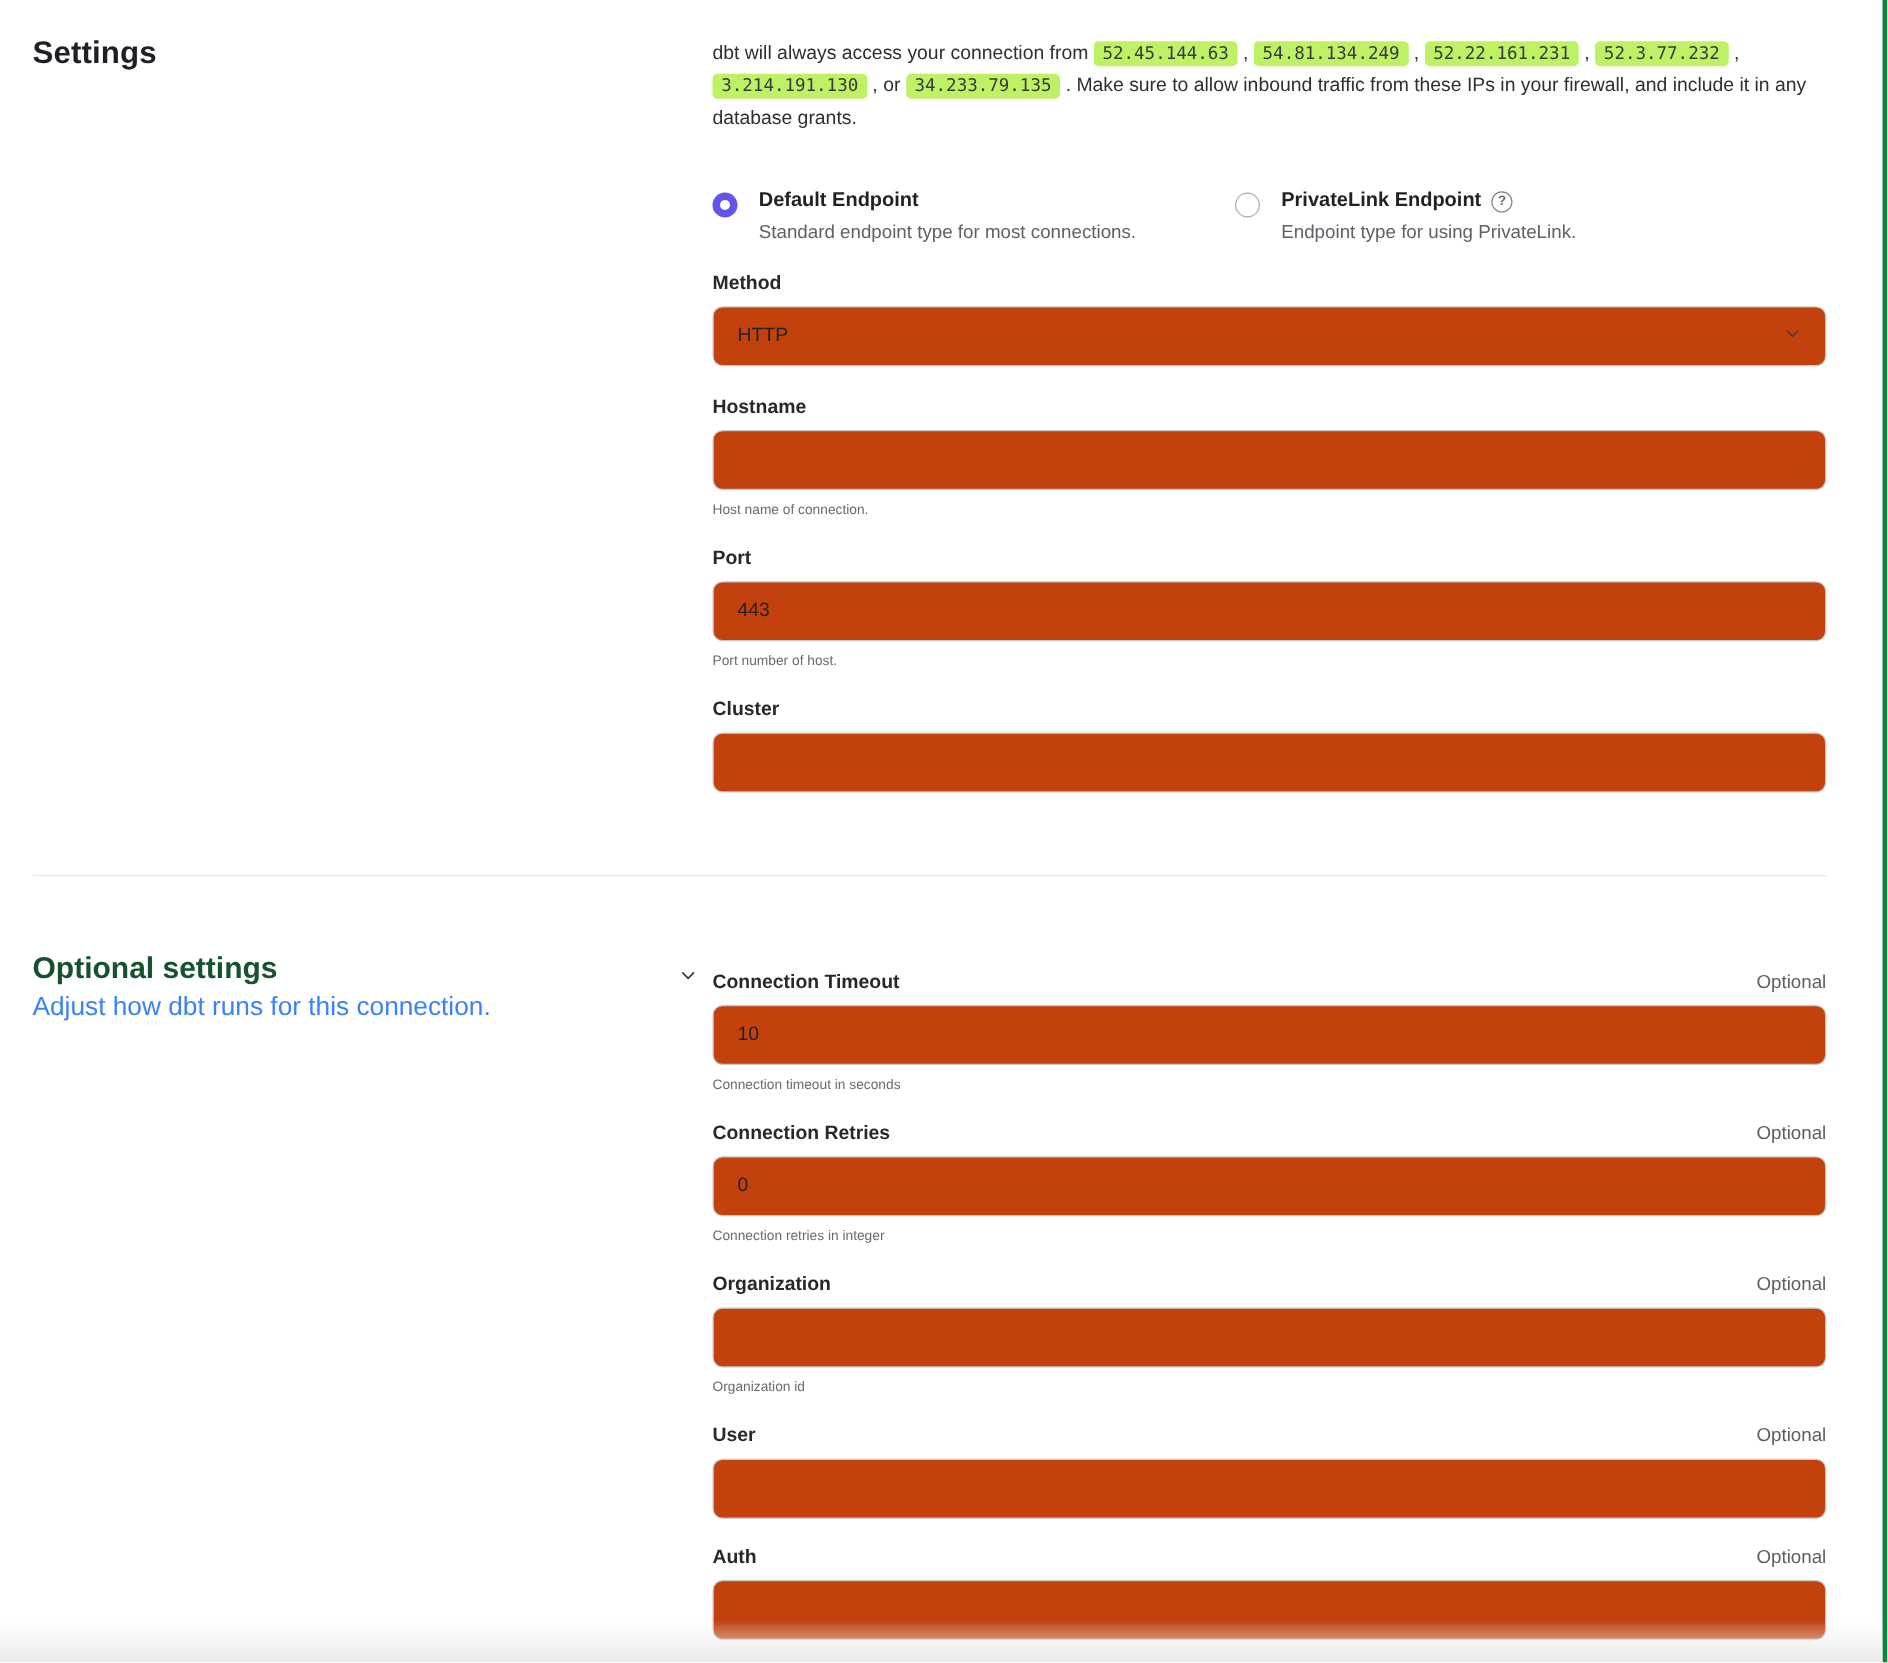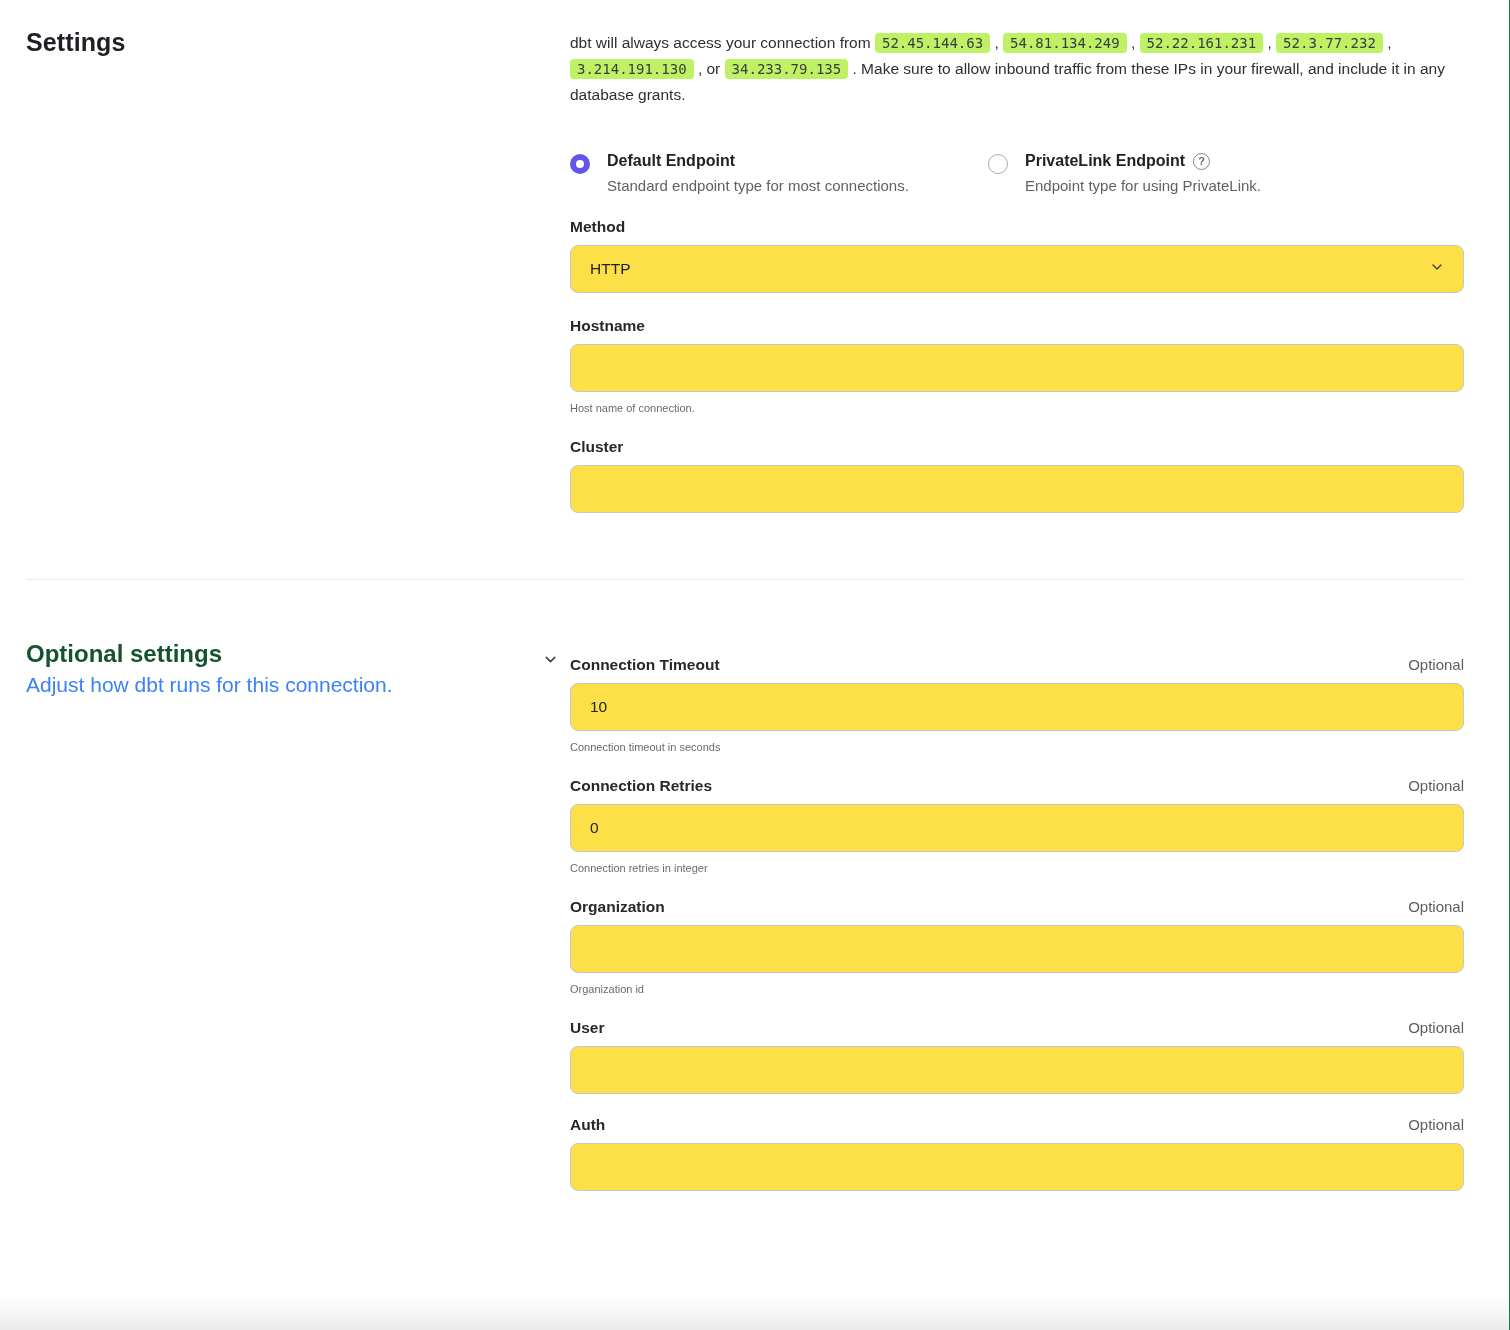--- a/index.html
+++ b/index.html
@@ -5,21 +5,21 @@
   * { margin:0; padding:0; box-sizing:border-box; }
   html,body { width:1510px; height:1330px; background:#ffffff; }
   body {
     font-family:"Liberation Sans", sans-serif;
     color:#26272b;
     position:relative;
     overflow:hidden;
   }
   .page {
     width:100%; height:100%;
-    border-right:1px solid #15803d;
+    border-right:4px solid #15803d;
     position:relative;
   }
   .section { display:flex; align-items:flex-start; }
   .section-1 { padding:28px 45px 0 26px; }
   .section-2 { padding:60px 45px 0 26px; }
   .col-left { width:544px; flex-shrink:0; }
   .col-right { flex:1; min-width:0; }
 
   .h1 { font-size:25px; font-weight:700; color:#1f2025; letter-spacing:.1px; }
 
@@ -62,21 +62,21 @@
 
   
   .field { margin-top:24px; }
   .field.first-field { }
   .field-label-row { display:flex; justify-content:space-between; align-items:baseline; margin-bottom:9px; }
   .field-label { font-size:15.5px; font-weight:700; color:#27282c; }
   .optional-tag { font-size:15px; font-weight:400; color:#5c5e63; }
   .input, .select-box {
     width:100%; height:48px;
     border:1px solid #c6c7cb; border-radius:8px;
-    background:#fde047;
+    background:#c2410c;
     font-family:"Liberation Sans", sans-serif;
     font-size:15.5px; color:#212226;
     padding:0 19px;
     outline:none;
   }
   .select-box {
     display:flex; align-items:center; justify-content:space-between;
     cursor:pointer;
   }
   .helper { font-size:11px; color:#696b71; margin-top:10px; }
@@ -154,20 +154,27 @@
       </div>
 
       <div class="field">
         <div class="field-label-row">
           <span class="field-label">Hostname</span>
         </div>
         <input class="input" type="text" value="" style="">
         <div class="helper">Host name of connection.</div>
       </div>
 
+      <div class="field">
+        <div class="field-label-row">
+          <span class="field-label">Port</span>
+        </div>
+        <input class="input" type="text" value="443" style="">
+        <div class="helper">Port number of host.</div>
+      </div>
 
       <div class="field">
         <div class="field-label-row">
           <span class="field-label">Cluster</span>
         </div>
         <input class="input" type="text" value="" style="">
       </div>
 
     </div>
   </div>

